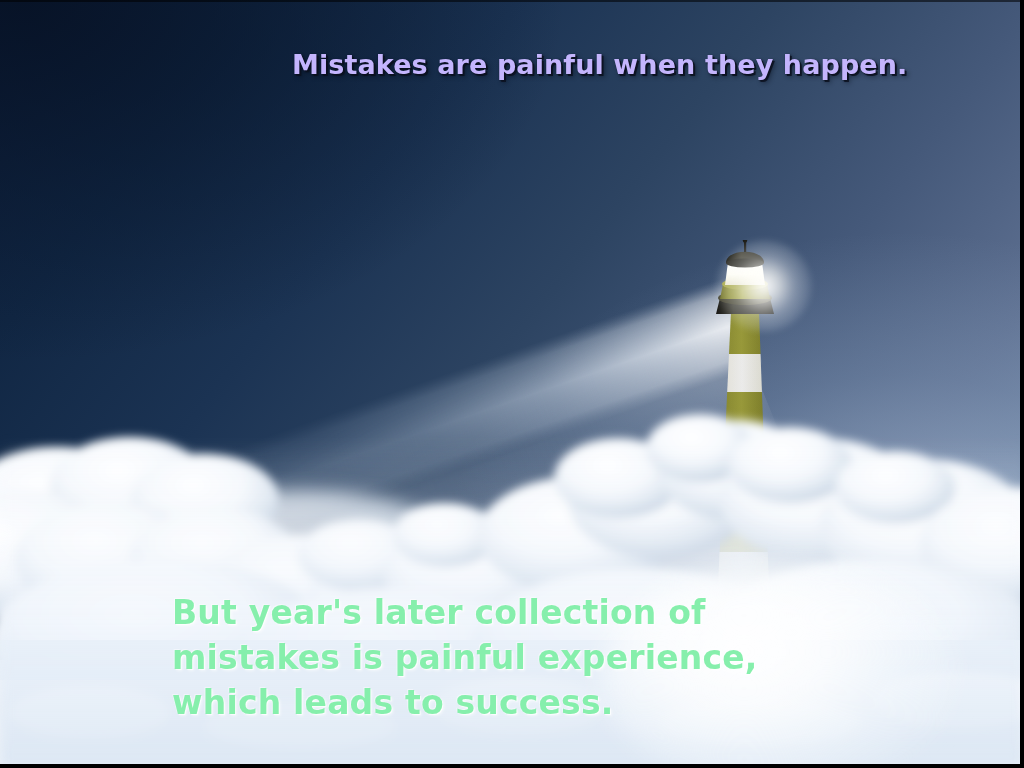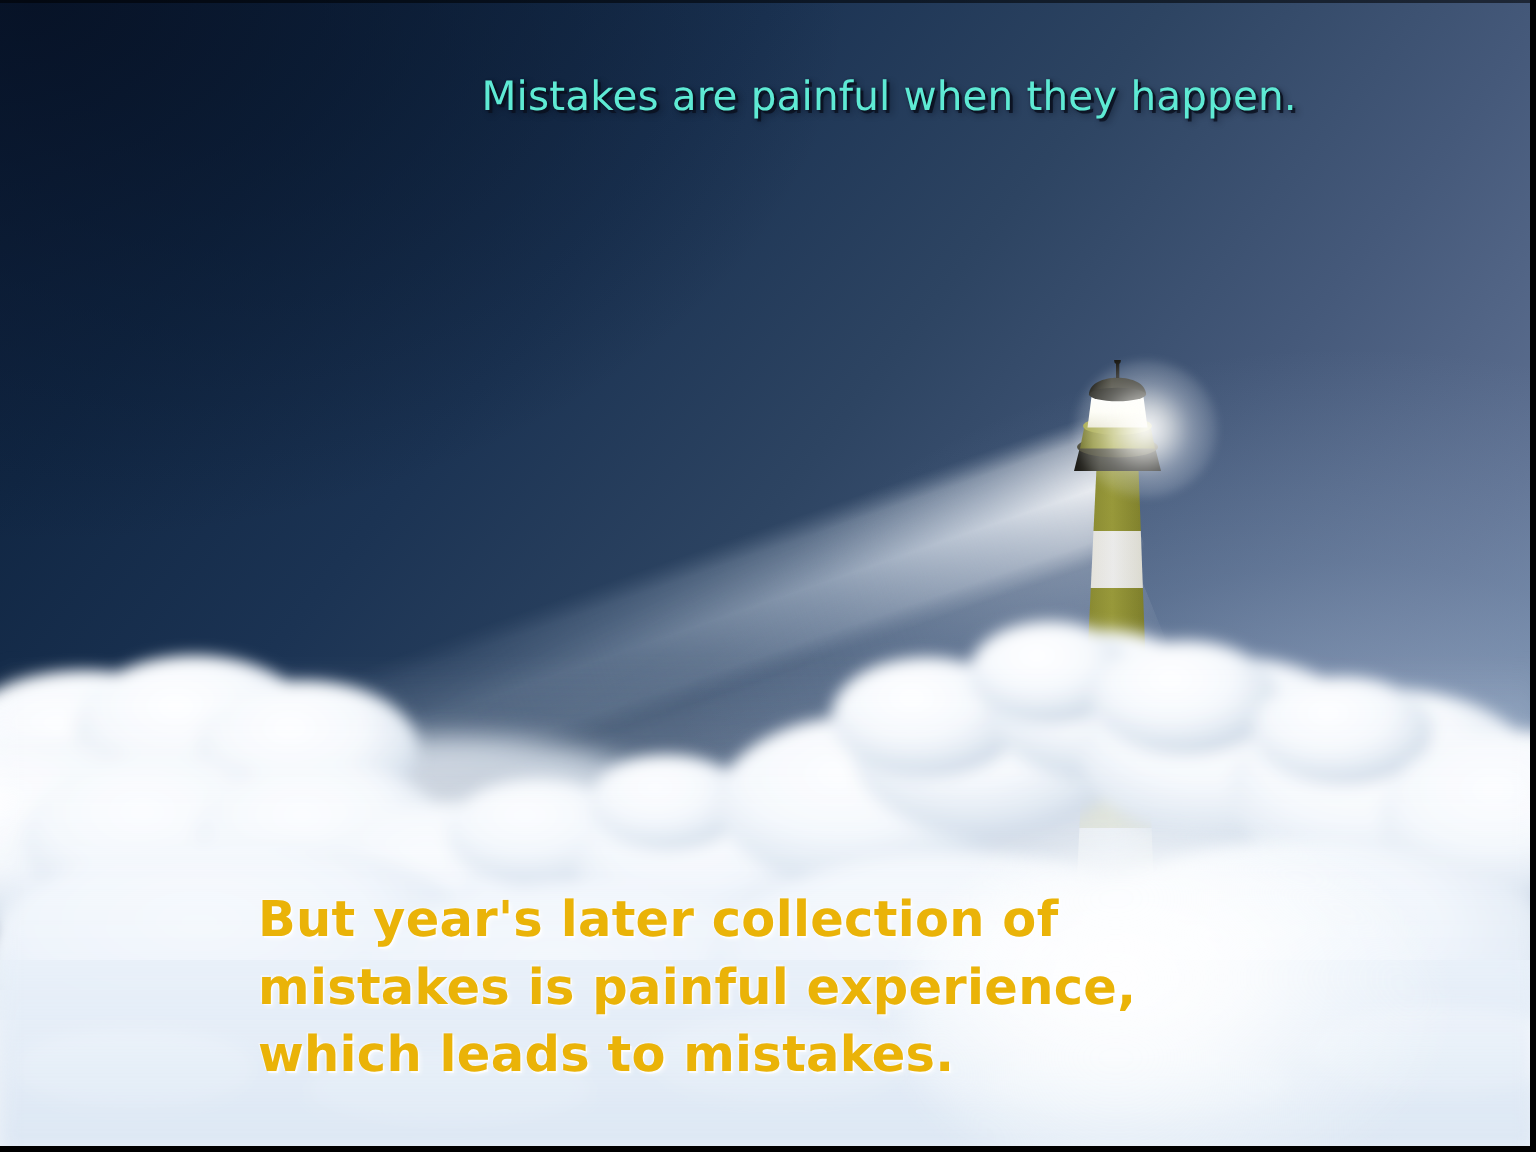--- a/index.html
+++ b/index.html
@@ -165,39 +165,38 @@
     filter: blur(12px);
     pointer-events: none;
   }
 
   
   .headline {
     position: absolute;
     left: 292px;
     top: 48px;
     width: 660px;
-    color: #5eead4;
+    color: #c4b5fd;
     font-size: 27px;
-    font-weight: normal;
+    font-weight: bold;
     letter-spacing: 0.1px;
     line-height: 34px;
     text-shadow:
        2px 2px 0 rgba(10,16,30,0.78),
        1px 1px 2px rgba(6,12,26,0.85),
        3px 3px 5px rgba(5,10,22,0.45);
     white-space: nowrap;
-    margin-left: 29px;
   }
 
   .quote {
     position: absolute;
     left: 172px;
     top: 590px;
     width: 640px;
-    color: #eab308;
+    color: #86efac;
     font-size: 33px;
     font-weight: bold;
     line-height: 45px;
     letter-spacing: 0.2px;
     text-shadow:
        1px 1px 0 rgba(255,255,255,0.72),
       -1px -1px 0 rgba(255,255,255,0.45),
        2px 2px 3px rgba(255,255,255,0.55);
   }
   .quote .qline { display: block; white-space: nowrap; }
@@ -386,20 +385,20 @@
     </svg>
   </div>
   <div class="cloud-haze"></div>
   <div class="base-glow"></div>
 
   <div class="headline">Mistakes are painful when they happen.</div>
 
   <div class="quote">
     <span class="qline">But year's later collection of</span>
     <span class="qline">mistakes is painful experience,</span>
-    <span class="qline">which leads to mistakes.</span>
+    <span class="qline">which leads to success.</span>
   </div>
 
   <div class="edge-top"></div>
   <div class="edge-right"></div>
   <div class="edge-bottom"></div>
 
 </div>
 
 </body></html>

